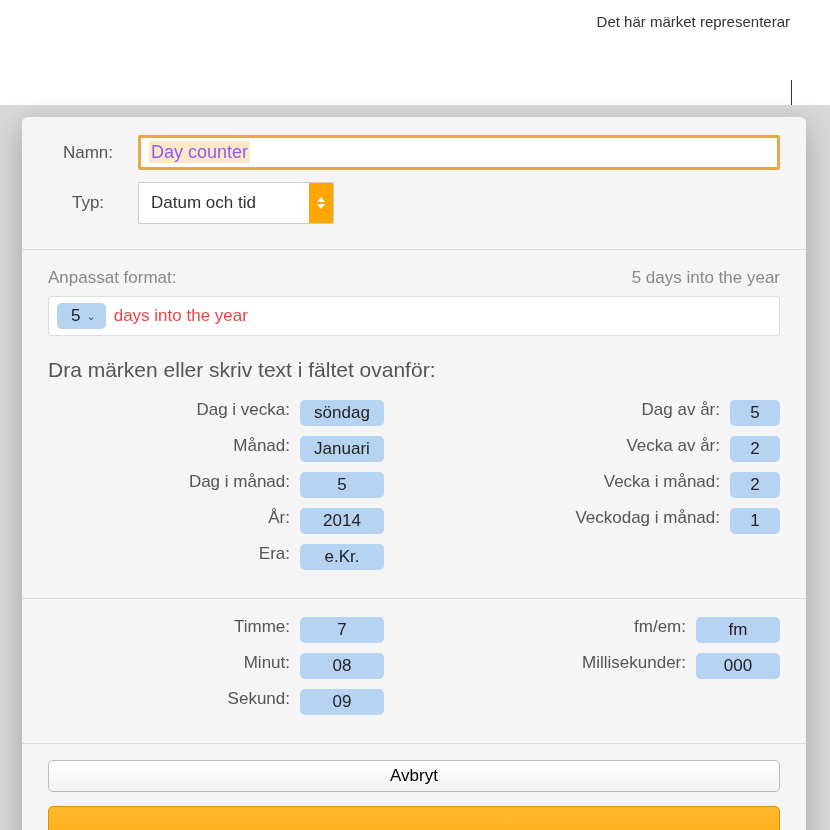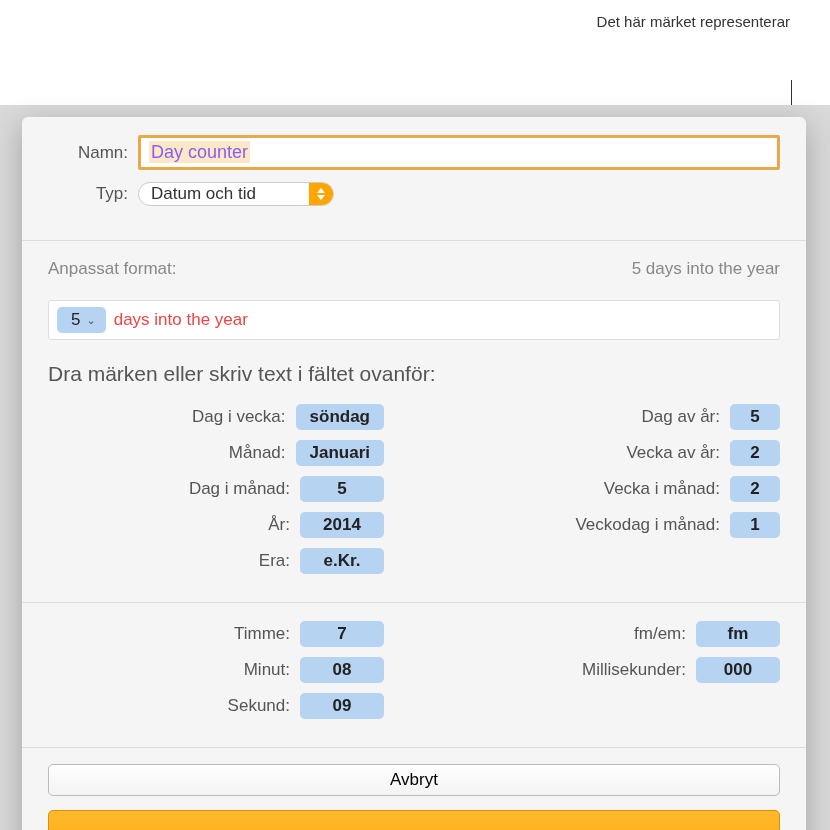--- a/index.html
+++ b/index.html
@@ -62,21 +62,21 @@
       border: none;
       border-top: 1px solid #ddd;
     }
     .row {
       display: flex;
       align-items: center;
       margin-bottom: 12px;
     }
     .label-left {
       width: 80px;
-      text-align: right;
+      text-align: center;
       color: #555;
       font-size: 17px;
       margin-right: 10px;
     }
     .name-input {
       flex: 1;
       background: #fff;
       border: 3px solid #e9a84a;
       border-radius: 2px;
       padding: 4px 8px;
@@ -85,22 +85,22 @@
     }
     .name-input span.sel {
       background: #fde8c6;
       padding: 1px 2px;
     }
     .select-wrap {
       display: inline-flex;
       align-items: center;
       background: #fff;
       border: 1px solid #ccc;
-      border-radius: 14px;
-      height: 24px;
+      border-radius: 1px;
+      height: 42px;
       overflow: hidden;
     }
     .select-wrap .sel-text {
       padding: 0 12px;
       font-size: 17px;
       min-width: 170px;
     }
     .select-wrap .sel-btn {
       background: #ffa500;
       width: 24px;
@@ -121,21 +121,21 @@
       width: 0; height: 0;
       border-left: 4px solid transparent;
       border-right: 4px solid transparent;
       border-top: 5px solid #fff;
     }
     .preview-row {
       display: flex;
       justify-content: space-between;
       color: #888;
       font-size: 17px;
-      margin-bottom: 21px;
+      margin-bottom: 8px;
     }
     .format-field {
       background: #fff;
       border: 1px solid #ddd;
       border-radius: 3px;
       padding: 6px 8px;
       display: flex;
       align-items: center;
       gap: 8px;
       min-height: 34px;
@@ -156,37 +156,35 @@
     }
     .token-plain {
       background: #b7d3f2;
       border-radius: 5px;
       padding: 3px 14px;
       font-size: 17px;
       display: inline-block;
       color: #222;
       min-width: 50px;
       text-align: center;
-      font-weight: bold;
     }
     .drag-instr {
       color: #555;
       font-size: 21px;
       margin-bottom: 18px;
     }
     .token-grid {
       display: flex;
       gap: 60px;
     }
     .token-col {
       flex: 1;
     }
     .token-row {
       display: flex;
-      align-items: center;
       margin-bottom: 10px;
       justify-content: flex-end;
     }
     .token-row .tlabel {
       text-align: right;
       margin-right: 10px;
       color: #555;
       font-size: 17px;
     }
     .token-row .token-plain {
@@ -231,21 +229,21 @@
 
 <div class="dialog">
 
   <div class="section">
     <div class="row">
       <div class="label-left">Namn:</div>
       <div class="name-input">
         <span class="sel">Day counter</span>
       </div>
     </div>
-    <div class="row" style="margin-bottom:16px;">
+    <div class="row" style="margin-bottom:7px;">
       <div class="label-left">Typ:</div>
       <div class="select-wrap">
         <span class="sel-text">Datum och tid</span>
         <span class="sel-btn">
           <span class="tri-up"></span>
           <span class="tri-down"></span>
         </span>
       </div>
     </div>
   </div>

